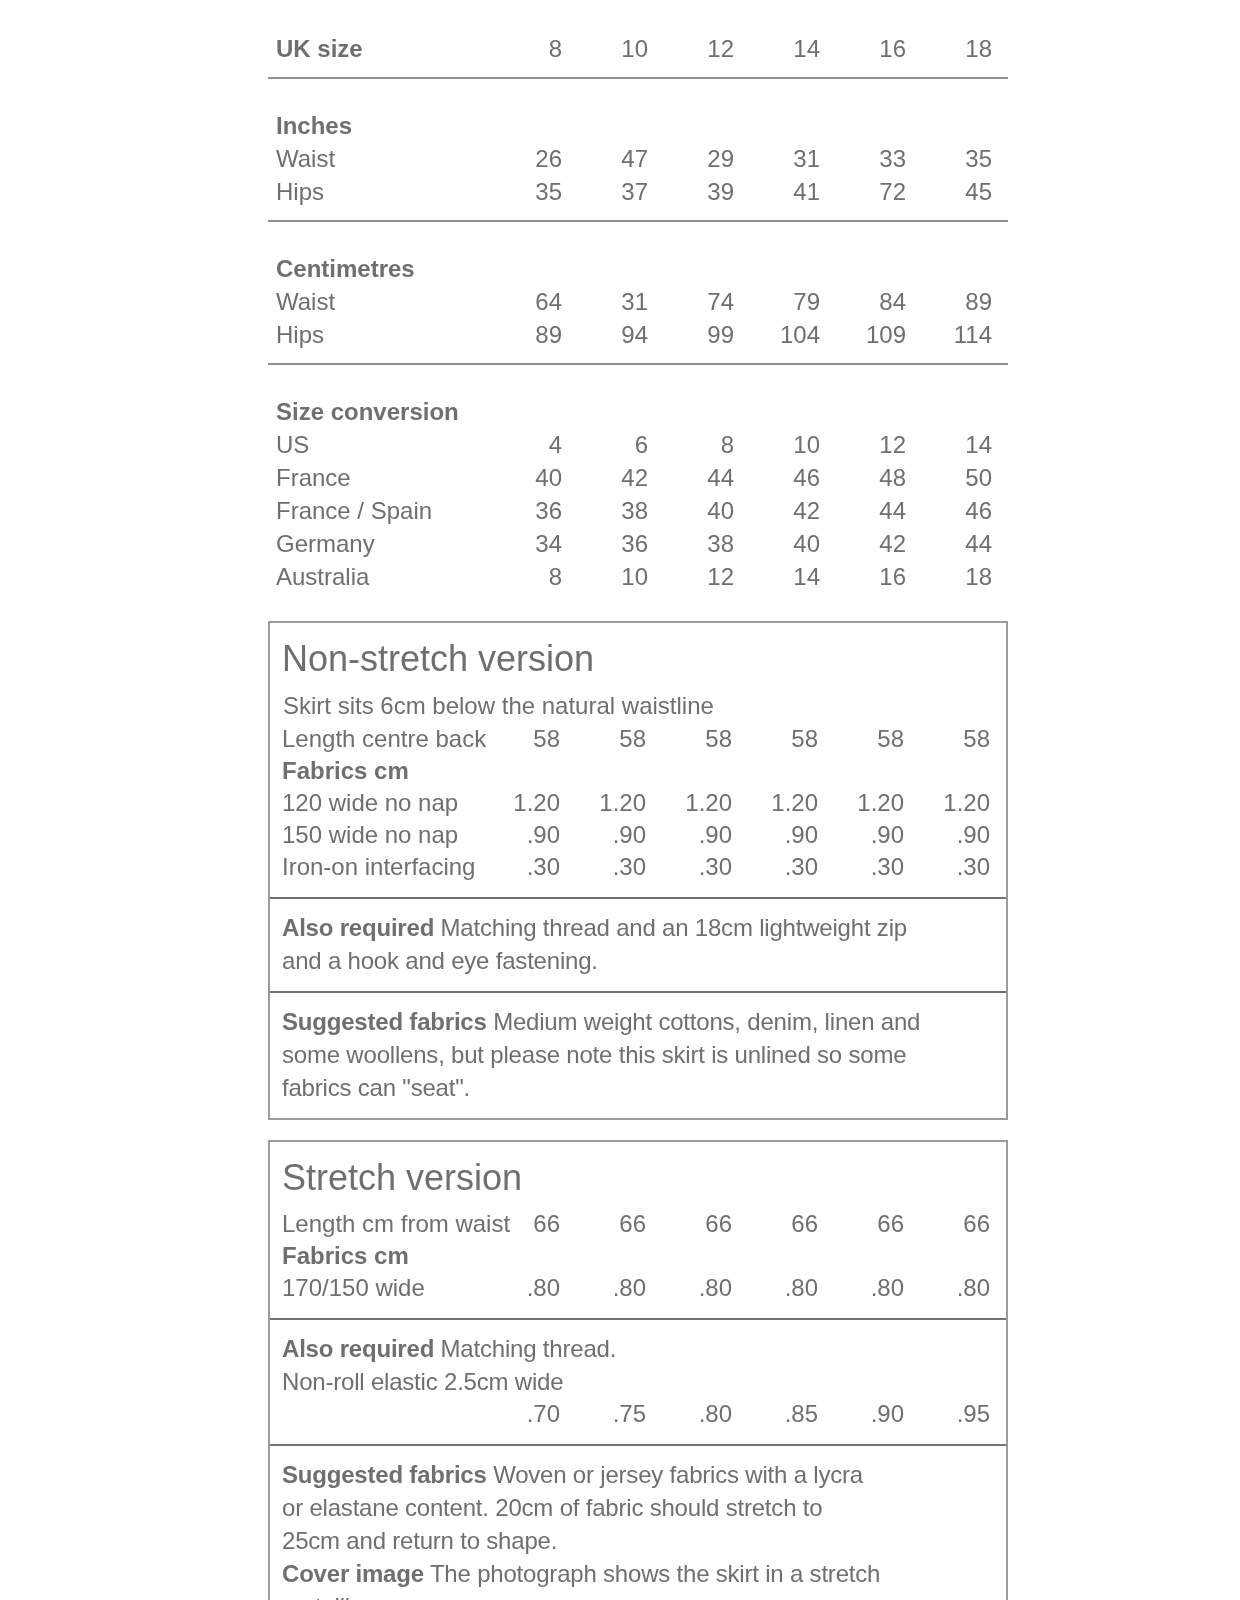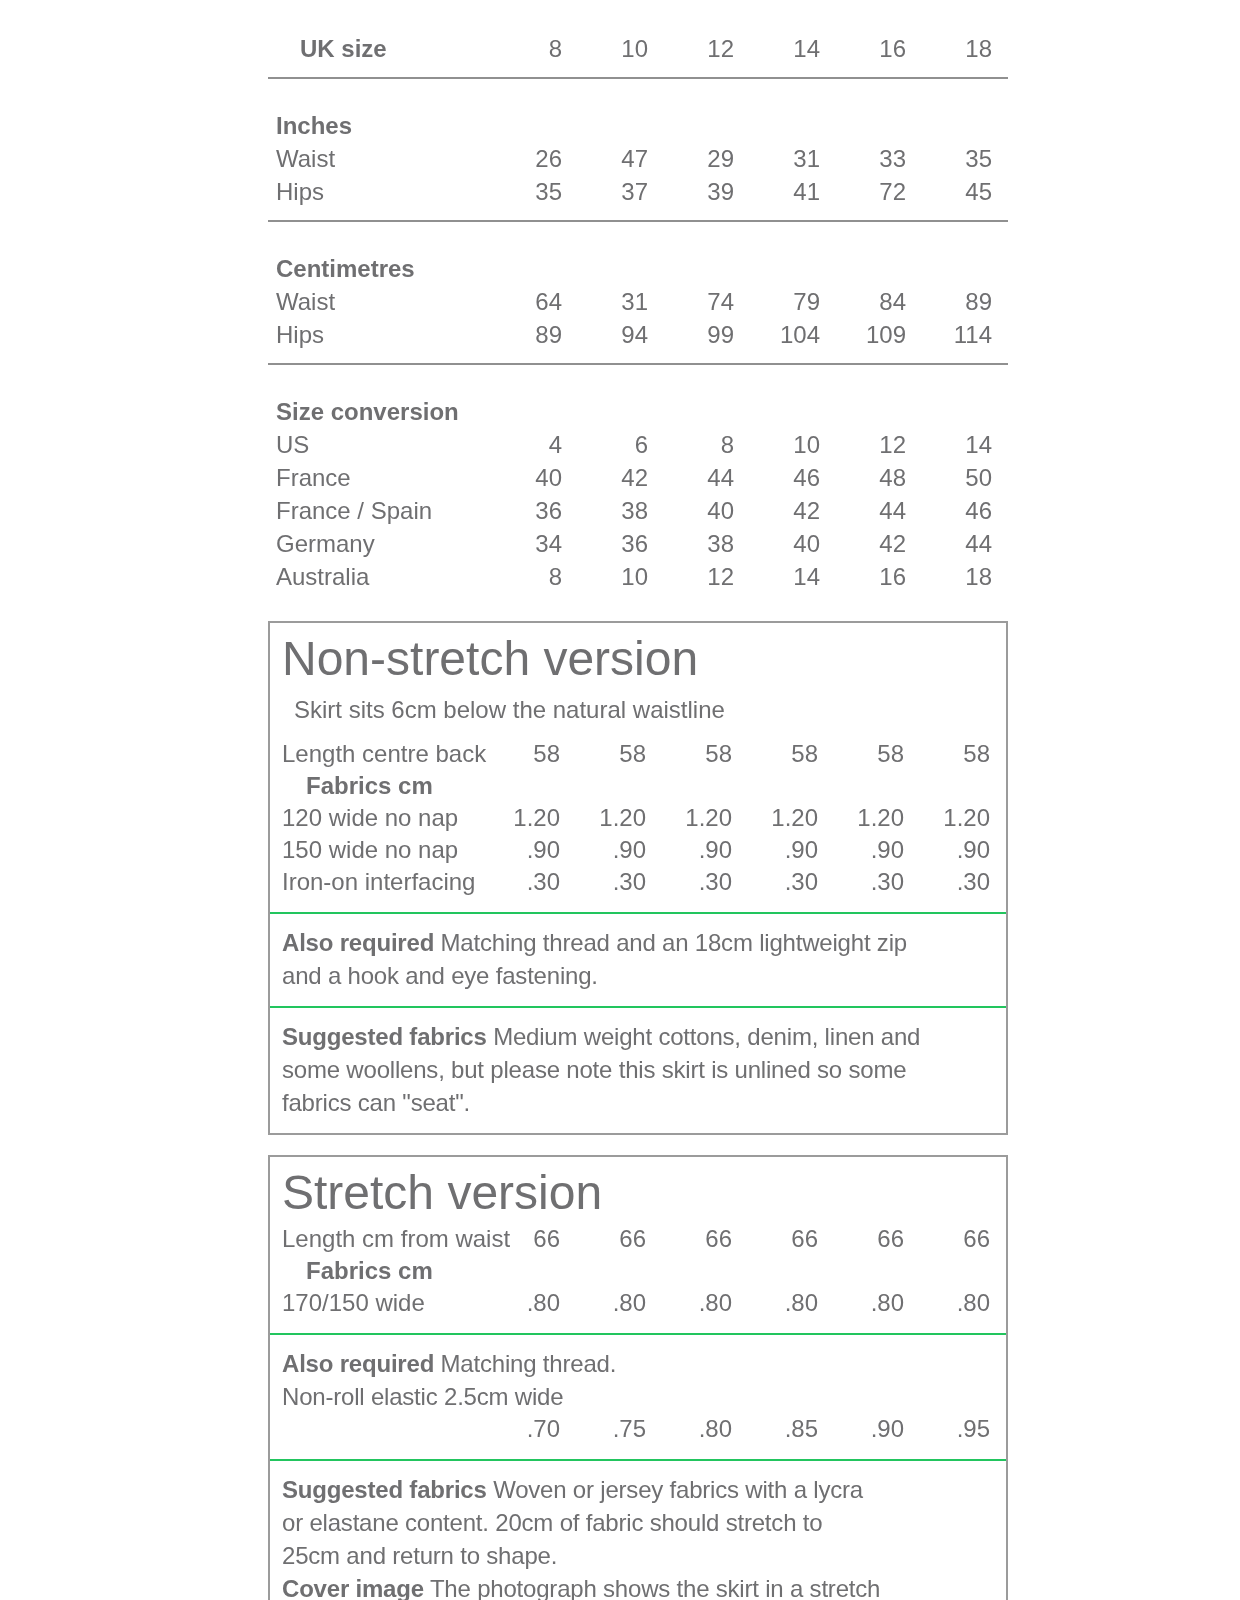--- a/index.html
+++ b/index.html
@@ -16,32 +16,32 @@
     display:grid;
     grid-template-columns:minmax(0,1fr) repeat(6,86px);
     align-items:baseline;
   }
   .trow .lbl{white-space:nowrap;overflow:visible;}
   .trow .num{text-align:right;white-space:nowrap;}
 
   
   .sizechart{padding:0;}
   .sizechart .trow{padding:0 16px 0 8px;}
-  .hdr{font-weight:bold;margin-left:24px;}
+  .hdr{font-weight:bold;}
   .rule{border:0;border-top:2px solid #909090;margin:12px 0 0 0;height:0;}
   .group-hdr{margin-top:30px;padding-left:8px;font-weight:bold;}
 
   
   .box{border:2px solid #9b9b9b;margin-top:28px;}
   .box + .box{margin-top:20px;}
   .sec{padding:12px 16px 14px 12px;}
-  .sec.bt{border-top:2px solid #22c55e;}
-  .box-title{font-size:48px;line-height:44px;font-weight:normal;margin:2px 0 8px 0;}
+  .sec.bt{border-top:2px solid #737373;}
+  .box-title{font-size:36px;line-height:44px;font-weight:normal;margin:2px 0 8px 0;}
   .box .trow{margin:0 -16px 0 -12px;padding:0 16px 0 12px;line-height:32px;}
-  .intro{margin:12px;line-height:33px;}
+  .intro{margin:1px;line-height:33px;}
   .note{margin:0;line-height:33px;white-space:pre-line;letter-spacing:-0.2px;}
   .note b{letter-spacing:-0.2px;}
 </style>
 </head>
 <body>
 
 <div class="content">
 
   <div class="sizechart">
 

